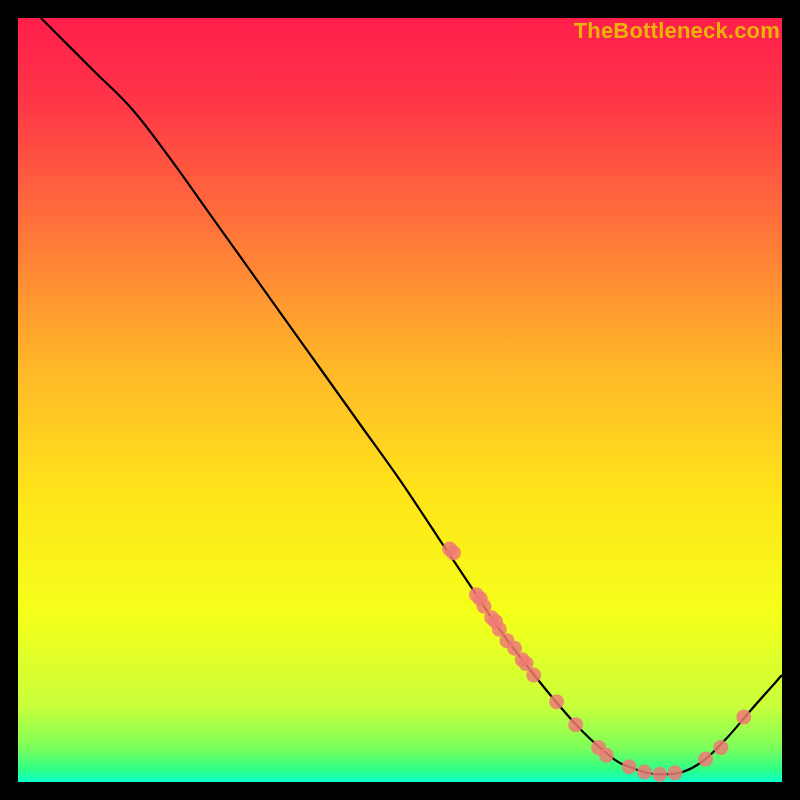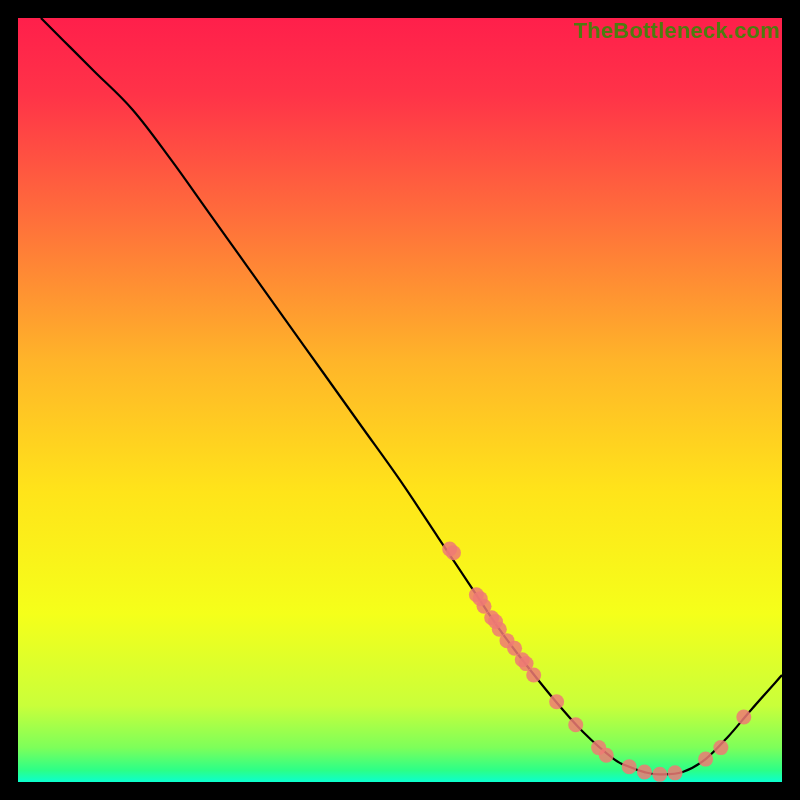--- a/index.html
+++ b/index.html
@@ -23,21 +23,21 @@
     position: absolute;
     left: 0;
     top: 0;
     width: 764px;
     height: 764px;
   }
   .watermark {
     position: absolute;
     top: 0px;
     right: 2px;
-    color: #4d7c0f;
+    color: #eab308;
     font-size: 22px;
     font-weight: 600;
     letter-spacing: 0.2px;
     z-index: 10;
   }
   svg { display: block; }
 </style>
 </head>
 <body>
 

